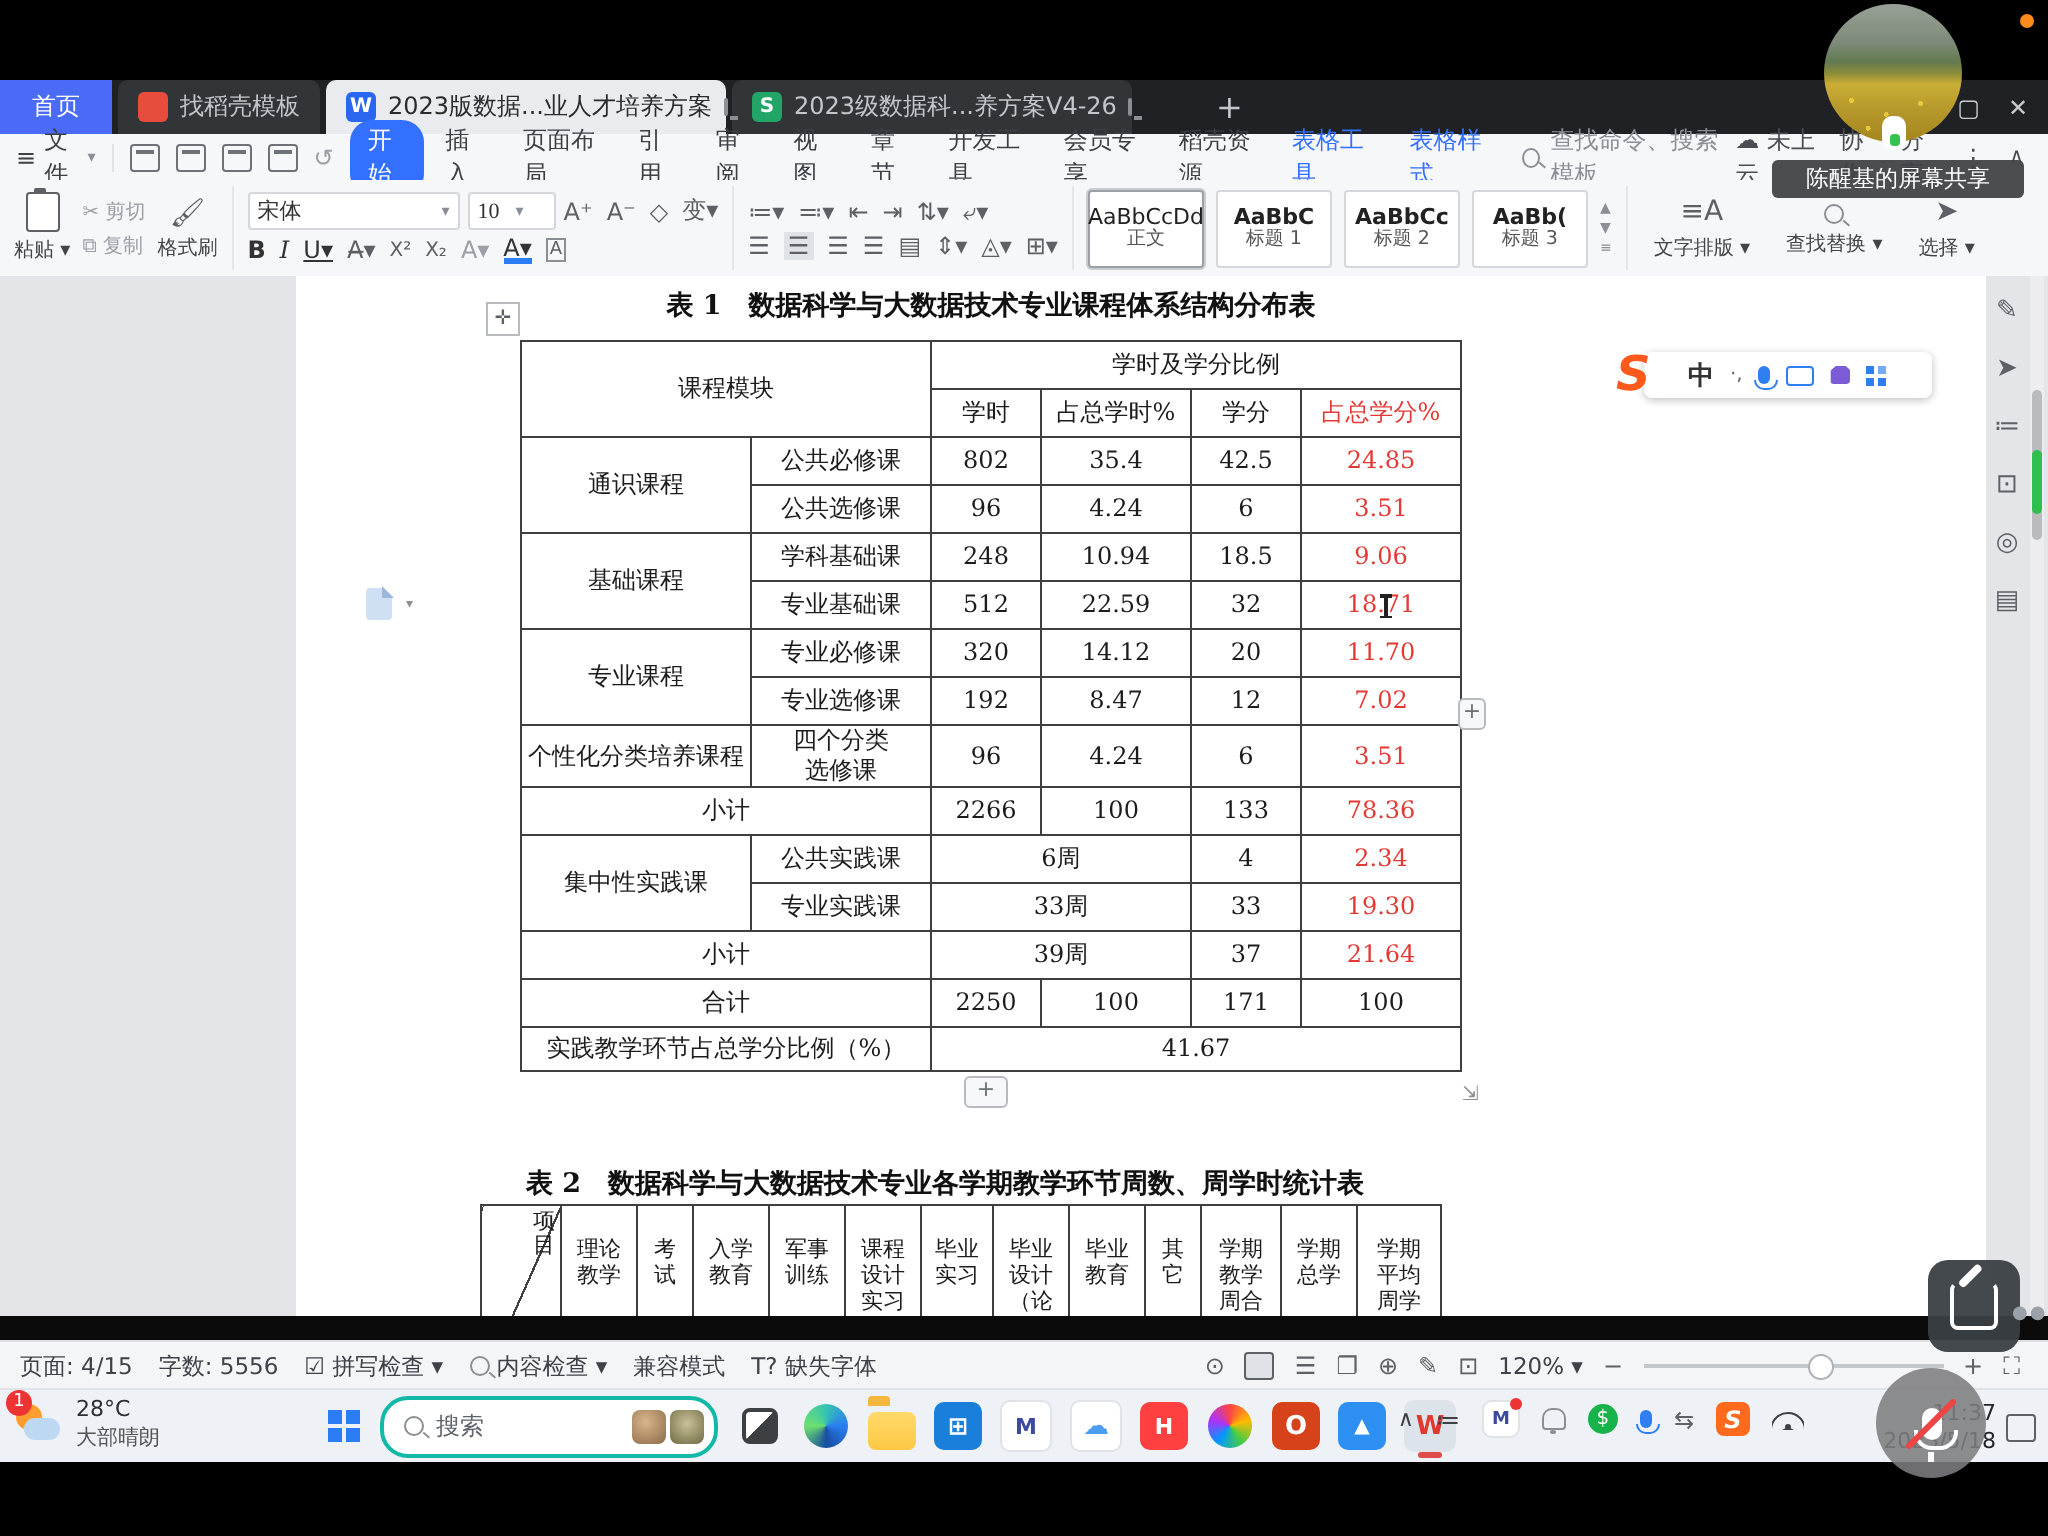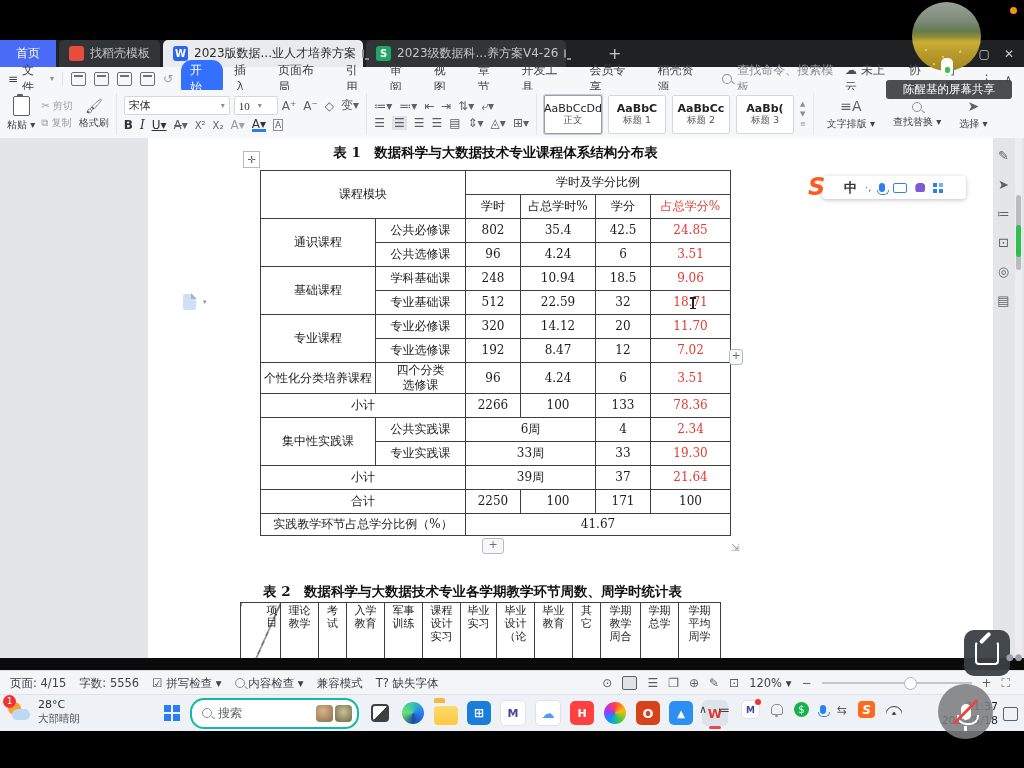--- a/index.html
+++ b/index.html
@@ -63,21 +63,21 @@
   .tbl-handle{position:absolute;left:243px;top:13px;width:15px;height:15px;background:#fff;border:1px solid #b7babe;color:#5d6166;font-size:10px;display:flex;align-items:center;justify-content:center;}
   .addbtn{position:absolute;width:20px;height:14px;background:#f7f8f9;border:1px solid #b7babe;border-radius:3px;color:#6b7076;font-size:11px;line-height:12px;text-align:center;}
   .resize-corner{position:absolute;color:#8b8f94;font-size:10px;}
   .ibeam{position:absolute;width:1.5px;height:12px;background:#222;}
   .ibeam::before,.ibeam::after{content:"";position:absolute;left:-2.2px;width:6px;height:1.5px;background:#222;}
   .ibeam::after{bottom:0;}
   .margin-ic{position:absolute;left:183px;top:156px;width:13px;height:16px;background:#cfe0f5;border-radius:2px;}
   .margin-ic::after{content:"";position:absolute;right:-1px;top:-1px;border:3px solid #fff;border-left-color:#9db8dd;border-bottom-color:#9db8dd;}
   .margin-caret{position:absolute;left:203px;top:160px;font-size:7px;color:#8b8f94;}
   .t2wrap{position:absolute;left:240px;top:464px;width:500px;height:56px;overflow:hidden;}
-  #table2 td{vertical-align:top;padding-top:1px;font-size:11px;line-height:13px;white-space:pre-line;}
+  #table2 td{vertical-align:top;padding-top:15px;font-size:11px;line-height:13px;white-space:pre-line;}
   .diagcell{position:relative;background:linear-gradient(to bottom right,transparent 49.2%,#3f3f3f 49.2%,#3f3f3f 50.8%,transparent 50.8%);}
   .diagcell span{position:absolute;font-size:11px;}
   .right-rail{position:absolute;left:997px;top:10px;display:flex;flex-direction:column;gap:14px;color:#5d6166;font-size:13px;align-items:center;}
   .vscroll{position:absolute;left:1015px;top:0;width:7px;height:520px;background:#ededef;}
   .vthumb-grey{position:absolute;left:1px;width:5px;border-radius:3px;background:#b9bbbe;}
   .vthumb-green{position:absolute;left:1px;width:5px;border-radius:3px;background:#2fbf4f;}
 
   
   .ime{position:absolute;left:822px;top:38px;width:122px;height:23px;background:#fff;border-radius:4px;box-shadow:0 1px 4px rgba(0,0,0,.25);display:flex;align-items:center;gap:8px;padding-left:22px;}
   .sogou-big{position:absolute;left:-14px;top:-3px;width:28px;height:28px;color:#ff5a1e;font-weight:bold;font-size:24px;font-style:italic;text-shadow:0 0 2px #fff;}
@@ -214,20 +214,24 @@
         <span class="mitem active">开始</span>
         <span class="mitem">插入</span>
         <span class="mitem">页面布局</span>
         <span class="mitem">引用</span>
         <span class="mitem">审阅</span>
         <span class="mitem">视图</span>
         <span class="mitem">章节</span>
         <span class="mitem">开发工具</span>
         <span class="mitem">会员专享</span>
         <span class="mitem">稻壳资源</span>
+      </div>
+    <div id="ctx-tabs" style="display:flex;align-items:center;">
+        <span class="ctx-tab">表格工具</span>
+        <span class="ctx-tab">表格样式</span>
       </div>
     <div class="menu-search">
       <span class="lens"></span>
       <span>查找命令、搜索模板</span>
     </div>
     <div class="menu-right">
       <span>☁ <span>未上云</span></span>
       <span>协作</span>
       <span>分享</span>
       <span>⋮</span>

